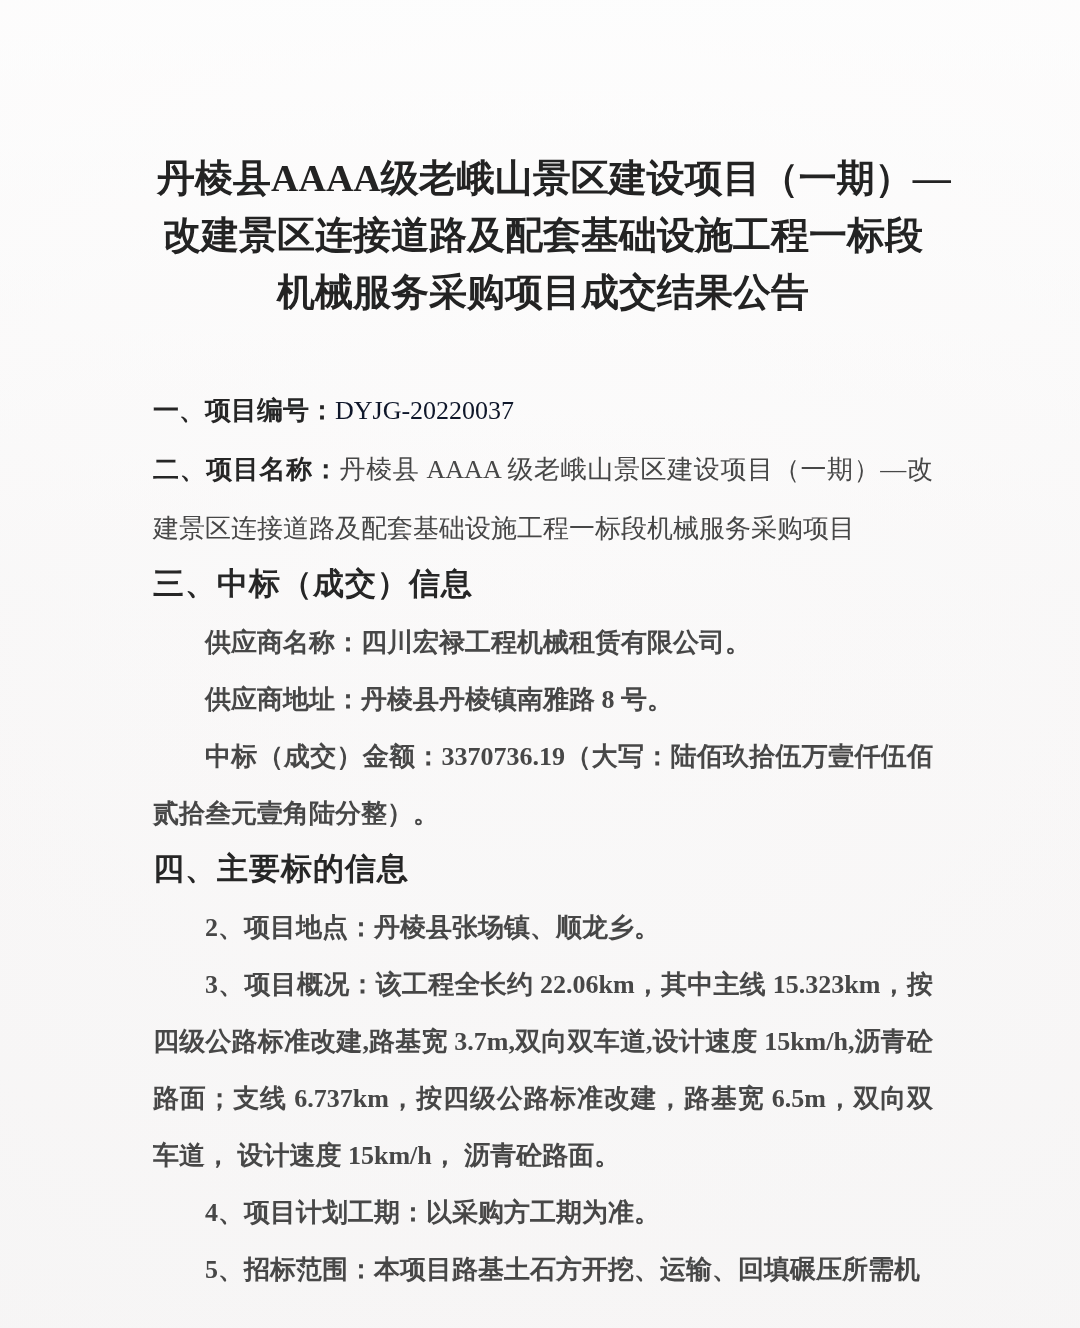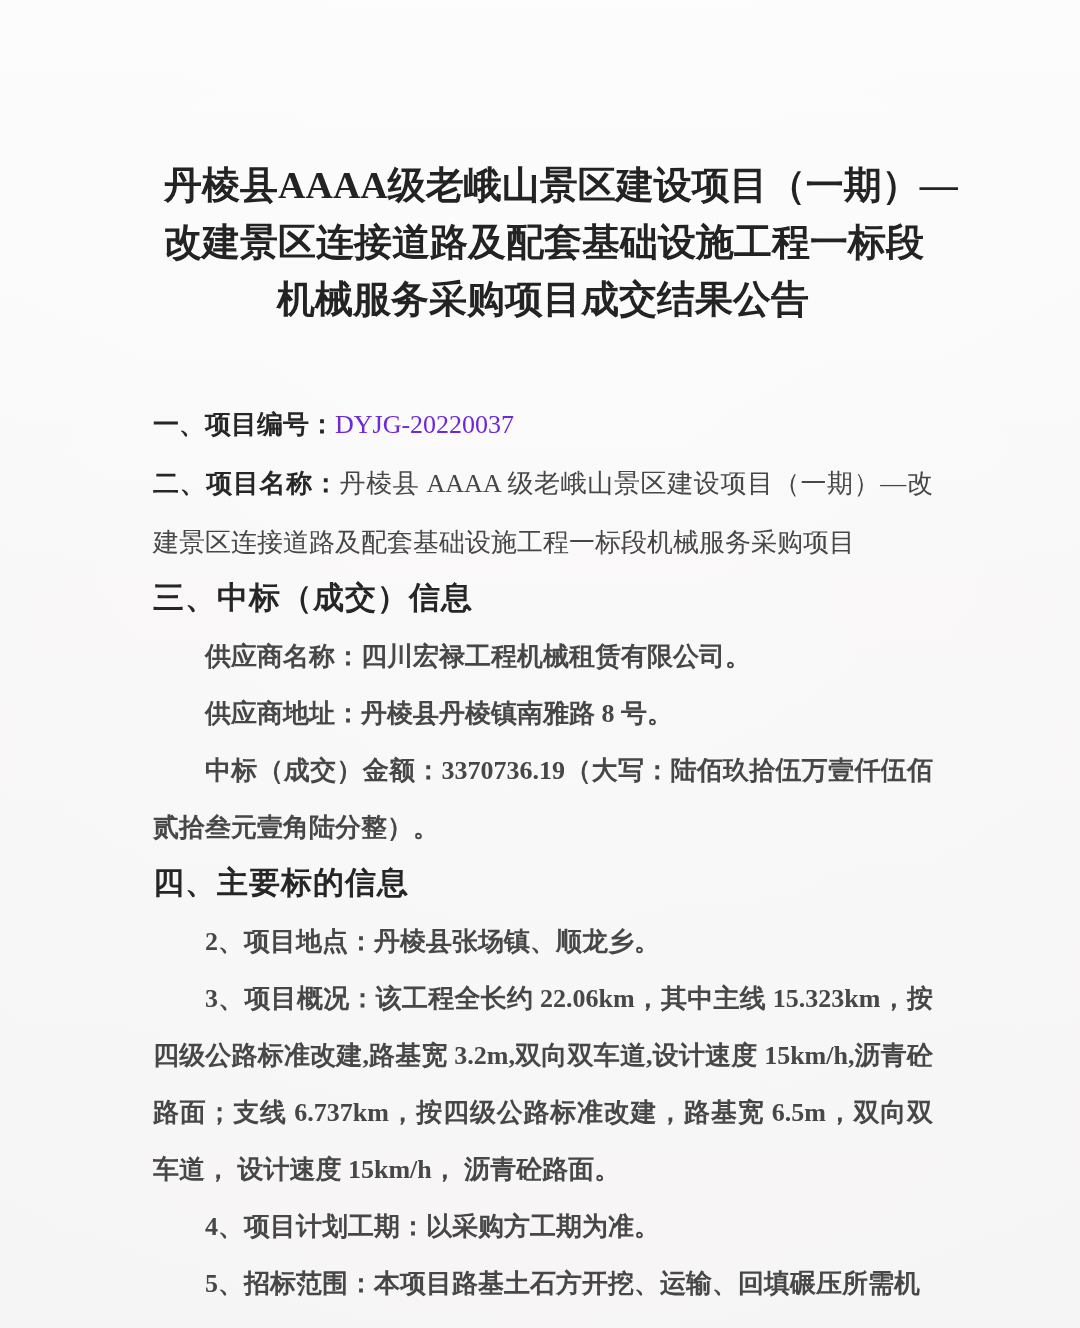--- a/index.html
+++ b/index.html
@@ -23,21 +23,21 @@
       linear-gradient(180deg, rgba(255,255,255,0.55) 0%, rgba(243,241,241,0.25) 45%, rgba(241,239,239,0.35) 100%),
       radial-gradient(120% 90% at 50% 40%, rgba(255,255,255,0.4) 0%, rgba(236,234,234,0.18) 100%);
   }
   .doc {
     position: absolute;
     left: 153px;
     top: 146px;
     width: 780px;
   }
   .title {
-    margin: 11px;
+    margin: 4px;
     text-align: center;
     font-size: 38px;
     line-height: 57px;
     font-weight: bold;
     color: #232323;
     font-family: "Liberation Serif", "DejaVu Serif", serif;
   }
   .title .tline {
     display: block;
     white-space: nowrap;
@@ -60,21 +60,21 @@
   .sec-label, .sec-heading {
     font-family: Liberation Mono, monospace;
     font-weight: bold;
     color: #262626;
   }
   .sec-heading {
     font-size: 31px;
     letter-spacing: 1px;
   }
   .plain-value {
-    color: #6d28d9;
+    color: #0f172a;
   }
 </style>
 </head>
 <body>
 
 <div class="scan-overlay"></div>
 
 <div class="doc">
 
   <h1 class="title">
@@ -95,19 +95,19 @@
 
   <p class="para indent">供应商地址：丹棱县丹棱镇南雅路 8 号。</p>
 
   <p class="para indent">中标（成交）金额：3370736.19（大写：陆佰玖拾伍万壹仟伍佰贰拾叁元壹角陆分整）。</p>
 
   <p class="para sec-heading">四、主要标的信息</p>
 
 
   <p class="para indent">2、项目地点：丹棱县张场镇、顺龙乡。</p>
 
-  <p class="para indent">3、项目概况：该工程全长约 22.06km，其中主线 15.323km，按四级公路标准改建,路基宽 3.2m,双向双车道,设计速度 15km/h,沥青砼路面；支线 6.737km，按四级公路标准改建，路基宽 6.5m，双向双车道， 设计速度 15km/h， 沥青砼路面。</p>
+  <p class="para indent">3、项目概况：该工程全长约 22.06km，其中主线 15.323km，按四级公路标准改建,路基宽 3.7m,双向双车道,设计速度 15km/h,沥青砼路面；支线 6.737km，按四级公路标准改建，路基宽 6.5m，双向双车道， 设计速度 15km/h， 沥青砼路面。</p>
 
   <p class="para indent">4、项目计划工期：以采购方工期为准。</p>
 
   <p class="para indent">5、招标范围：本项目路基土石方开挖、运输、回填碾压所需机</p>
 
 </div>
 
 </body></html>

